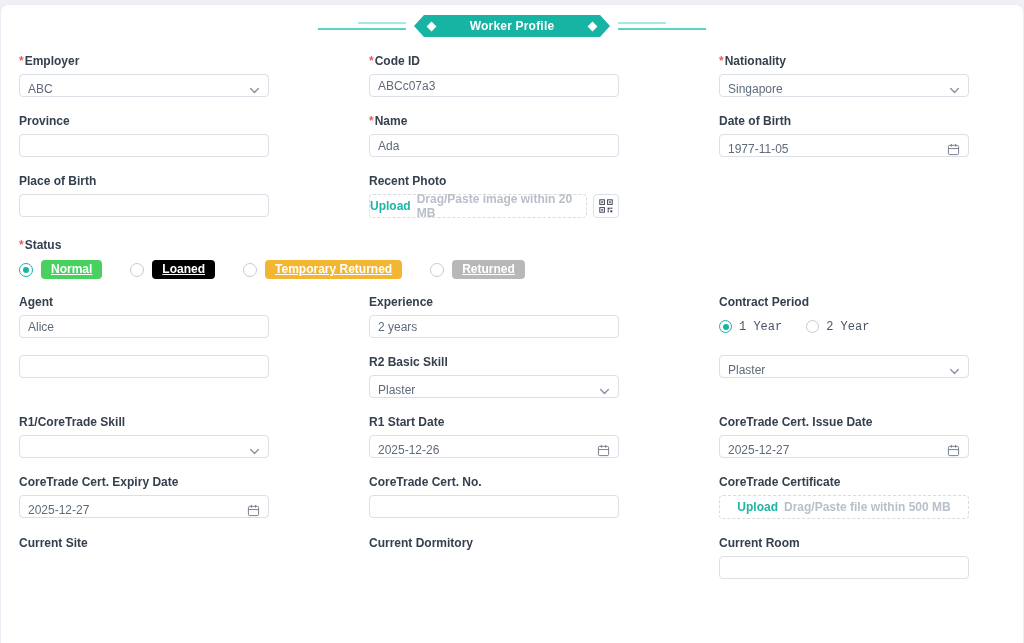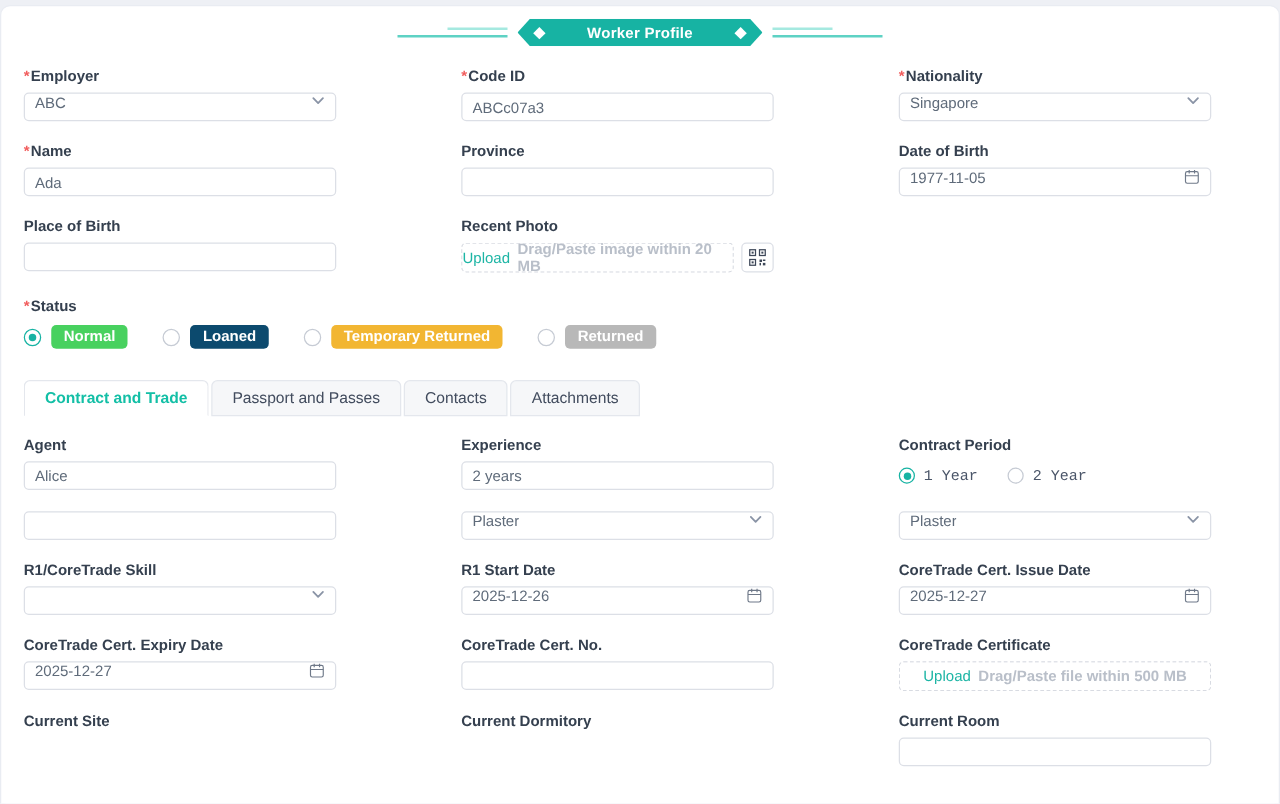--- a/index.html
+++ b/index.html
@@ -23,45 +23,45 @@
   .ribbon-text { font-size:12px; font-weight:700; letter-spacing:.2px; }
   .diamond { position:absolute; top:8px; width:7px; height:7px; background:#fff; transform:rotate(45deg); }
   .d-left { left:14px; } .d-right { right:14px; }
 
   
   .grid { display:grid; grid-template-columns:250px 250px 250px; column-gap:100px;
           padding-left:18px; }
   .row-gap { height:17px; }
   .label { font-size:12px; line-height:15px; font-weight:600; color:#35404f; margin-bottom:5px; }
   .req { color:#f15d5d; margin-right:1px; }
-  .ibox { display:flex; align-items:flex-start; height:23px; border:1px solid #dcdfe6; border-radius:4px;
+  .ibox { display:flex; align-items:flex-end; height:23px; border:1px solid #dcdfe6; border-radius:4px;
           background:#fff; padding:0 8px; font-size:12px; color:#5f6b7a; }
   input.ibox { width:100%; outline:none; }
   .selbox, .datebox { justify-content:space-between; cursor:pointer; }
   .selbox .val, .datebox .val { white-space:nowrap; overflow:hidden; }
   .icn { flex:0 0 auto; display:flex; }
 
   
   .upl { display:flex; align-items:center; justify-content:center; height:24px;
          border:1px dashed #d8dbe2; border-radius:4px; font-size:12px; cursor:pointer; background:#fff; }
-  .upl .u { color:#1db5a5; font-weight:400; margin-right:6px; }
+  .upl .u { color:#1db5a5; font-weight:700; margin-right:6px; }
   .upl .h { color:#b9bfc9;font-weight:bold; }
   .photo-wrap { display:flex; align-items:center; }
   .photo-wrap .upl { width:218px; }
   .scan-btn { width:26px; height:24px; margin-left:6px; border:1px solid #dcdfe6; border-radius:4px;
               background:#fff; display:flex; align-items:center; justify-content:center; cursor:pointer; }
 
   
   .status-sec { padding-left:18px; margin-top:20px; }
   .radio-line { display:flex; align-items:center; margin-top:7px; }
   .rgroup { display:flex; align-items:center; margin-right:28px; cursor:pointer; }
   .radio { width:14px; height:14px; border-radius:50%; border:1px solid #c6cbd4; background:#fff; margin-right:8px; position:relative; }
   .radio.on { border-color:#17b3a3; }
   .radio.on::after { content:""; position:absolute; left:3px; top:3px; width:6px; height:6px; border-radius:50%; background:#17b3a3; }
-  .badge { color:#fff; font-size:12px; font-weight:600; line-height:19px; padding:0 10px; border-radius:4px; }
+  .badge { color:#fff; font-size:12px; font-weight:600; line-height:19px; padding:0 10px; border-radius:4px;text-decoration:underline; }
 
   
   .tabs { display:flex; padding-left:18px; margin-top:25px; }
   .tab { height:29px; line-height:27px; padding:0 16px; font-size:12.5px; color:#424c5e; background:#f6f7f9;
          border:1px solid #e4e7ed; border-radius:5px 5px 0 0; margin-right:2px; cursor:pointer; }
   .tab.active { background:#fff; color:#13bfa6; font-weight:700; border-bottom-color:#fff; }
 
   .tabpane { padding-top:16px; }
   .radio-inline { display:flex; align-items:center; height:23px;font-family:Liberation Mono, monospace; }
   .rsm { width:13px; height:13px; border-radius:50%; border:1px solid #c6cbd4; background:#fff; margin-right:7px; position:relative; }
@@ -116,26 +116,26 @@
               <path d="M1.5 3.2 5 6.8l3.5-3.6" stroke="#8a94a6" stroke-width="1.3" fill="none" stroke-linecap="round" stroke-linejoin="round"></path>
             </svg>
           </span>
       </div>
     </div>
     <div class="row-gap"></div>
       <div class="row-gap"></div>
       <div class="row-gap"></div>
 
     <div class="field">
+      <div class="label"><span>Province</span></div>
+      <input class="ibox" value="" style="">
+    </div>
+    <div class="field">
       <div class="label"><span class="req">*</span><span>Name</span></div>
       <input class="ibox" value="Ada" style="">
-    </div>
-    <div class="field">
-      <div class="label"><span>Province</span></div>
-      <input class="ibox" value="" style="">
     </div>
     <div class="field">
       <div class="label"><span>Date of Birth</span></div>
       <div class="ibox datebox">
         <span class="val">1977-11-05</span>
         <span class="icn">
             <svg width="13" height="13" viewBox="0 0 14 14" fill="none" stroke="#6f7989">
               <rect x="1.5" y="2.5" width="11" height="10" rx="1.5"></rect>
               <path d="M1.5 6h11"></path>
               <path d="M4.7 1v3M9.3 1v3"></path>
@@ -185,39 +185,33 @@
 
   <div class="status-sec">
     <div class="label" style="margin-bottom:0"><span class="req">*</span><span>Status</span></div>
     <div class="radio-line">
       <span class="rgroup">
           <span class="radio on"></span>
           <span class="badge" style="background: rgb(72, 209, 95);">Normal</span>
         </span>
       <span class="rgroup">
           <span class="radio"></span>
-          <span class="badge" style="background: #0c4a6e;">Loaned</span>
+          <span class="badge" style="background: #000000;">Loaned</span>
         </span>
       <span class="rgroup">
           <span class="radio"></span>
           <span class="badge" style="background: rgb(242, 182, 50);">Temporary Returned</span>
         </span>
       <span class="rgroup">
           <span class="radio"></span>
           <span class="badge" style="background: rgb(184, 184, 184);">Returned</span>
         </span>
     </div>
   </div>
 
-  <div class="tabs">
-    <div class="tab active">Contract and Trade</div>
-    <div class="tab">Passport and Passes</div>
-    <div class="tab">Contacts</div>
-    <div class="tab">Attachments</div>
-  </div>
 
   <div class="tabpane">
     <div class="grid">
 
       <div class="field">
         <div class="label"><span>Agent</span></div>
         <input class="ibox" value="Alice" style="">
       </div>
       <div class="field">
         <div class="label"><span>Experience</span></div>
@@ -237,20 +231,21 @@
         </div>
       </div>
       <div class="row-gap"></div>
         <div class="row-gap"></div>
         <div class="row-gap"></div>
 
       <div class="field">
         <input class="ibox" value="" style="">
       </div>
       <div class="field">
+        <div class="label"><span>R2 Basic Skill</span></div>
         <div class="ibox selbox">
           <span class="val">Plaster</span>
           <span class="icn">
               <svg width="11" height="11" viewBox="0 0 10 10">
                 <path d="M1.5 3.2 5 6.8l3.5-3.6" stroke="#8a94a6" stroke-width="1.3" fill="none" stroke-linecap="round" stroke-linejoin="round"></path>
               </svg>
             </span>
         </div>
       </div>
       <div class="field">

